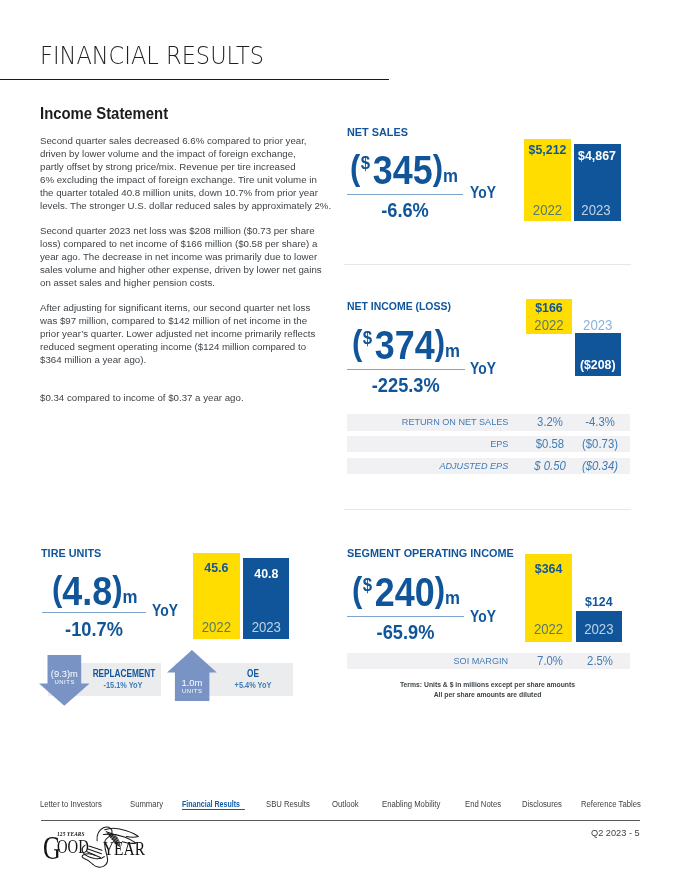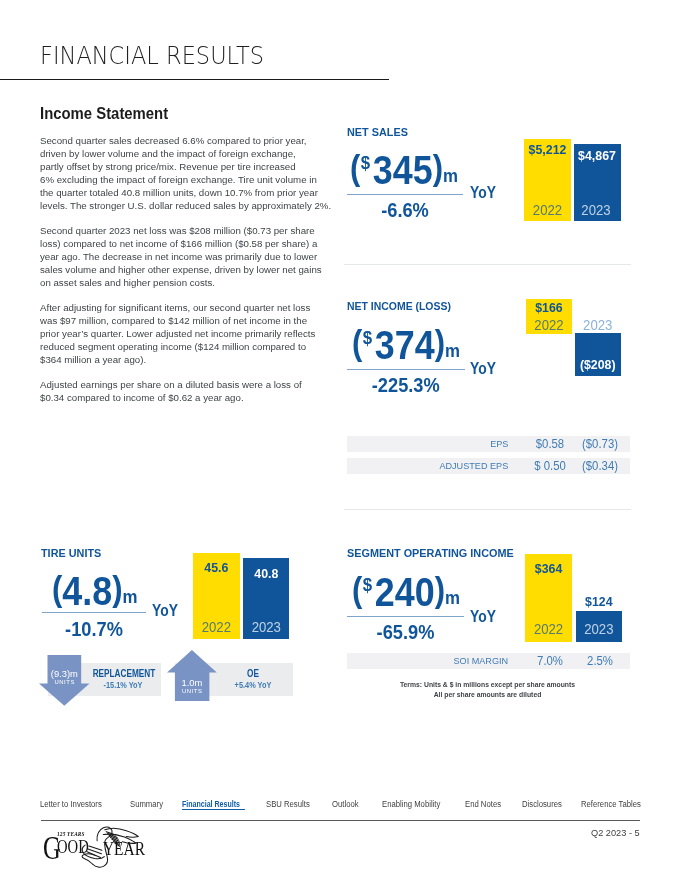--- a/index.html
+++ b/index.html
@@ -152,21 +152,21 @@
 <div class="page" data-name="page">
 
   <div class="abs" id="page-title" data-name="page-title">FINANCIAL RESULTS</div>
   <div class="abs" id="title-rule" data-name="title-rule"></div>
 
   <div class="abs" id="income-heading" data-name="income-statement-heading">Income Statement</div>
   <div class="abs" id="body-copy" data-name="income-statement-body">
       <p data-name="paragraph"><span data-name="paragraph-line">Second quarter sales decreased 6.6% compared to prior year,</span><br><span data-name="paragraph-line">driven by lower volume and the impact of foreign exchange,</span><br><span data-name="paragraph-line">partly offset by strong price/mix. Revenue per tire increased</span><br><span data-name="paragraph-line">6% excluding the impact of foreign exchange. Tire unit volume in</span><br><span data-name="paragraph-line">the quarter totaled 40.8 million units, down 10.7% from prior year</span><br><span data-name="paragraph-line">levels. The stronger U.S. dollar reduced sales by approximately 2%.</span></p>
       <p data-name="paragraph"><span data-name="paragraph-line">Second quarter 2023 net loss was $208 million ($0.73 per share</span><br><span data-name="paragraph-line">loss) compared to net income of $166 million ($0.58 per share) a</span><br><span data-name="paragraph-line">year ago. The decrease in net income was primarily due to lower</span><br><span data-name="paragraph-line">sales volume and higher other expense, driven by lower net gains</span><br><span data-name="paragraph-line">on asset sales and higher pension costs.</span></p>
       <p data-name="paragraph"><span data-name="paragraph-line">After adjusting for significant items, our second quarter net loss</span><br><span data-name="paragraph-line">was $97 million, compared to $142 million of net income in the</span><br><span data-name="paragraph-line">prior year’s quarter. Lower adjusted net income primarily reflects</span><br><span data-name="paragraph-line">reduced segment operating income ($124 million compared to</span><br><span data-name="paragraph-line">$364 million a year ago).</span></p>
-      <p data-name="paragraph"><span data-name="paragraph-line">Adjusted earnings per share on a diluted basis were a loss of</span><br><span data-name="paragraph-line">$0.34 compared to income of $0.62 a year ago.</span></p>
+      <p data-name="paragraph"><br><span data-name="paragraph-line">$0.34 compared to income of $0.37 a year ago.</span></p>
     </div>
 
   <section class="abs kpi" id="kpi-net-sales" data-name="kpi-net-sales">
     <div class="abs kpi-label" data-name="kpi-label">NET SALES</div>
     <div class="abs kpi-big" data-name="kpi-value">
       <span class="paren" data-name="kpi-value-open">(</span><span class="dollar" data-name="kpi-value-dollar">$</span><span data-name="kpi-value-number">345</span><span class="paren" data-name="kpi-value-close">)</span><span class="unit" data-name="kpi-value-unit">m</span>
     </div>
     <div class="abs kpi-rule" data-name="kpi-rule"></div>
     <div class="abs kpi-sub" data-name="kpi-delta">-6.6%</div>
     <div class="abs kpi-yoy" data-name="kpi-yoy">YoY</div>
@@ -190,26 +190,31 @@
     <div class="abs kpi-yoy" data-name="kpi-yoy">YoY</div>
     <div class="abs bar y" data-name="bar-2022"></div>
     <div class="abs bar b" data-name="bar-2023"></div>
     <div class="abs barval" data-name="bar-value-2022">$166</div>
     <div class="abs barval" data-name="bar-value-2023">($208)</div>
     <div class="abs baryear" data-name="bar-year-2022">2022</div>
     <div class="abs baryear" data-name="bar-year-2023">2023</div>
   </section>
 
   <div class="abs" id="stats-income" data-name="income-stats-table">
+      <div class="statrow" data-name="stat-row" style="top: 0px;">
+        <div class="lab" data-name="stat-label" style="right: 122px;">RETURN ON NET SALES</div>
+        <div class="v" data-name="stat-value-2022" style="left: 180px; width: 46px;">3.2%</div>
+        <div class="v" data-name="stat-value-2023" style="left: 230px; width: 46px;">-4.3%</div>
+      </div>
       <div class="statrow" data-name="stat-row" style="top: 21.9px;">
         <div class="lab" data-name="stat-label" style="right: 122px;">EPS</div>
         <div class="v" data-name="stat-value-2022" style="left: 180px; width: 46px;">$0.58</div>
         <div class="v" data-name="stat-value-2023" style="left: 230px; width: 46px;">($0.73)</div>
       </div>
-      <div class="statrow" data-name="stat-row" style="top: 43.8px;">
+      <div class="statrow" data-name="stat-row" style="top: 43.8px; font-style: italic;">
         <div class="lab" data-name="stat-label" style="right: 122px;">ADJUSTED EPS</div>
         <div class="v" data-name="stat-value-2022" style="left: 180px; width: 46px;">$ 0.50</div>
         <div class="v" data-name="stat-value-2023" style="left: 230px; width: 46px;">($0.34)</div>
       </div>
     </div>
 
   <div class="divider" id="div-2" data-name="section-divider"></div>
 
   <section class="abs kpi" id="kpi-tire-units" data-name="kpi-tire-units">
     <div class="abs kpi-label" data-name="kpi-label">TIRE UNITS</div>

